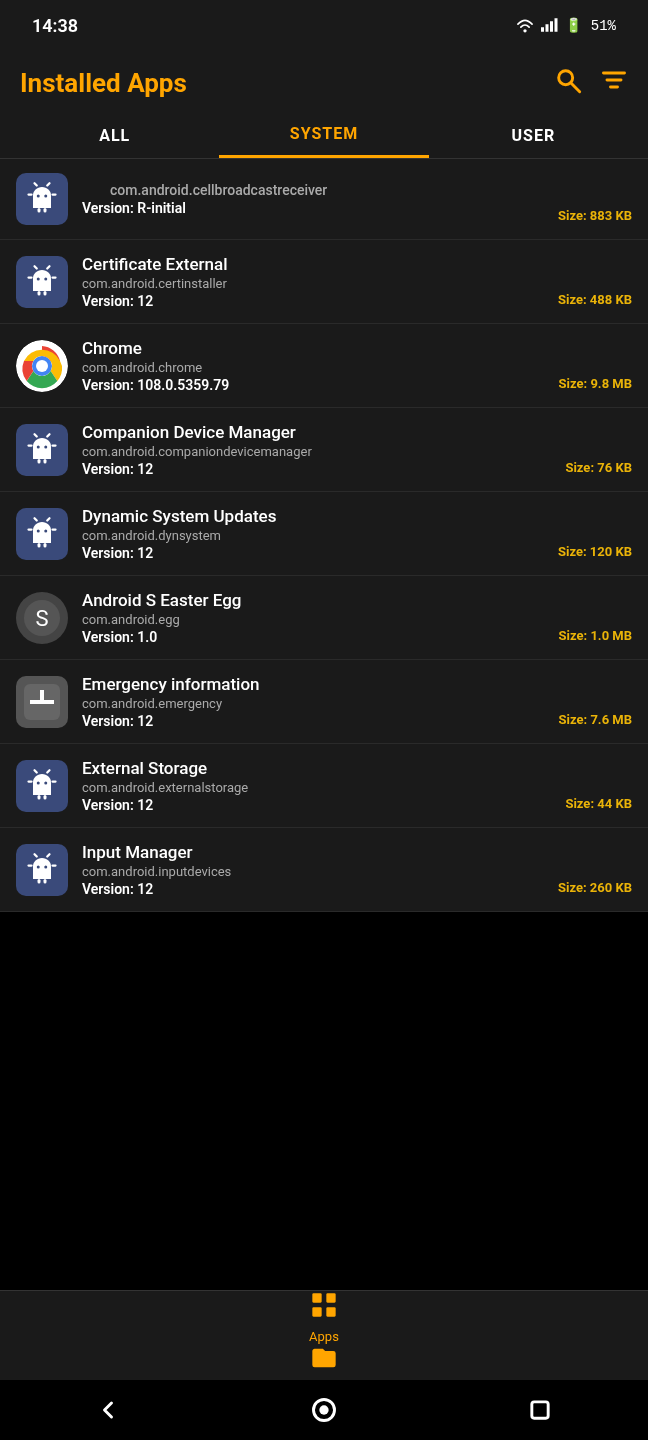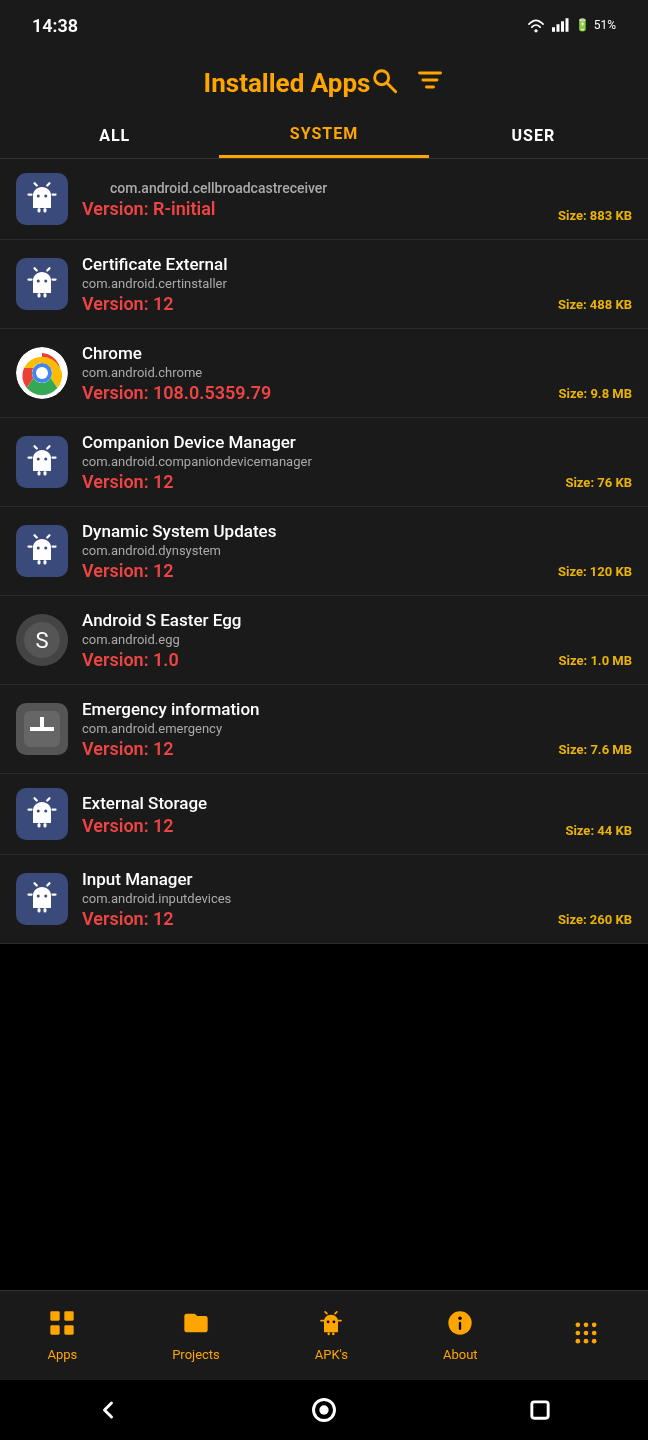--- a/index.html
+++ b/index.html
@@ -35,21 +35,21 @@
       font-size: 14px;
     }
 
     
     .header {
       width: 100%;
       background: #1a1a1a;
       padding: 16px 20px 12px;
       display: flex;
       align-items: center;
-      justify-content: center;
+      justify-content: space-between;
     }
     .header-title {
       color: #FFA500;
       font-size: 26px;
       font-weight: 700;
     }
     .header-icons {
       display: flex;
       gap: 18px;
       align-items: center;
@@ -120,22 +120,22 @@
       font-size: 17px;
       font-weight: 500;
       margin-bottom: 2px;
     }
     .app-package {
       color: #aaa;
       font-size: 13px;
       margin-bottom: 2px;
     }
     .app-version {
-      color: #ef4444;
-      font-size: 18px;
+      color: #ffffff;
+      font-size: 14px;
       font-weight: 600;
     }
     .app-size {
       color: #eab308;
       font-size: 13px;
       font-weight: 700;
       text-align: right;
       white-space: nowrap;
       align-self: flex-end;
       padding-bottom: 2px;
@@ -156,20 +156,21 @@
       position: absolute;
       bottom: 60px;
       left: 0;
       width: 100%;
       height: 90px;
       background: #1a1a1a;
       display: flex;
       align-items: center;
       justify-content: space-around;
       border-top: 1px solid #333;
+      flex-direction: column;
     }
     .nav-item {
       display: flex;
       flex-direction: column;
       align-items: center;
       gap: 4px;
       cursor: pointer;
     }
     .nav-icon {
       font-size: 26px;
@@ -238,21 +239,21 @@
       <path d="M3.5 8C6.5 5 9.1 3.5 12 3.5s5.5 1.5 8.5 4.5" stroke="white" stroke-width="2" fill="none" stroke-linecap="round"></path>
     </svg>
 
     <svg width="18" height="16" viewBox="0 0 24 18" fill="white">
       <rect x="0" y="12" width="4" height="6" fill="white"></rect>
       <rect x="6" y="8" width="4" height="10" fill="white"></rect>
       <rect x="12" y="4" width="4" height="14" fill="white"></rect>
       <rect x="18" y="0" width="4" height="18" fill="white"></rect>
     </svg>
 
-    <span style="color:#fff;font-size:12px;">
+    <span style="color:#fff;font-size:14px;font-family:Liberation Mono, monospace;">
       🔋 <span>51%</span>
     </span>
   </div>
 </div>
 
 <div class="header">
   <span class="header-title">Installed Apps</span>
   <div class="header-icons">
     <span class="header-icon">
       <svg width="28" height="28" viewBox="0 0 24 24" fill="#FFA500">
@@ -434,20 +435,21 @@
         <rect x="9" y="18" width="2" height="3" rx="1" fill="white"></rect>
         <rect x="13" y="18" width="2" height="3" rx="1" fill="white"></rect>
         <line x1="5" y1="9" x2="3" y2="9" stroke="white" stroke-width="1.5" stroke-linecap="round"></line>
         <line x1="19" y1="9" x2="21" y2="9" stroke="white" stroke-width="1.5" stroke-linecap="round"></line>
         <line x1="8.5" y1="3" x2="7" y2="1.5" stroke="white" stroke-width="1.5" stroke-linecap="round"></line>
         <line x1="15.5" y1="3" x2="17" y2="1.5" stroke="white" stroke-width="1.5" stroke-linecap="round"></line>
       </svg>
     </div>
     <div class="app-info">
       <div class="app-name">External Storage</div>
+      <div class="app-package truncate">com.android.externalstorage</div>
       <div class="app-version">Version: 12</div>
     </div>
     <div class="app-size">Size: 44 KB</div>
   </div>
 
   <div class="app-item">
     <div class="app-icon android-icon">
       <svg class="android-svg" viewBox="0 0 24 24" fill="white">
         <path d="M6 18h12V9.5C18 6.46 15.31 4 12 4S6 6.46 6 9.5V18z" fill="white"></path>
         <circle cx="9.5" cy="10" r="1" fill="#3a4a7a"></circle>

